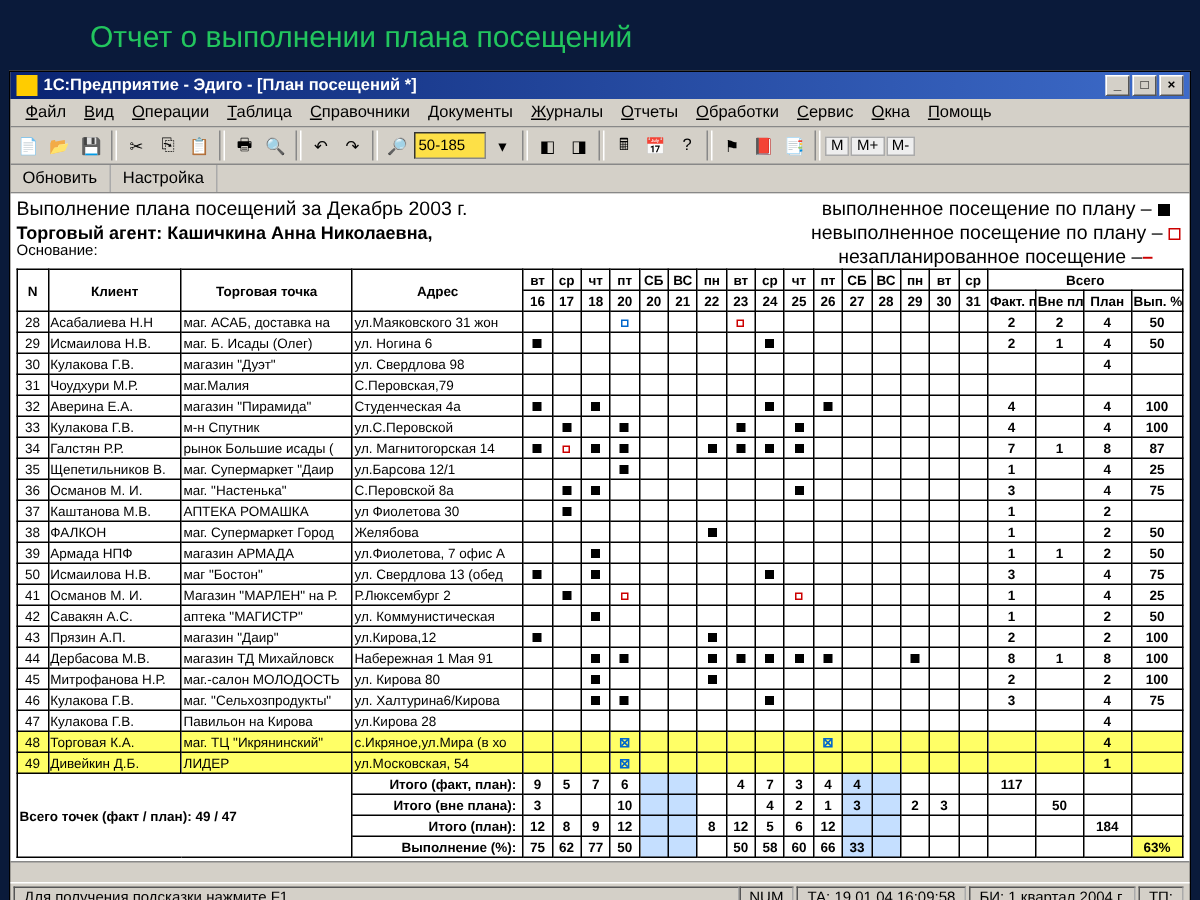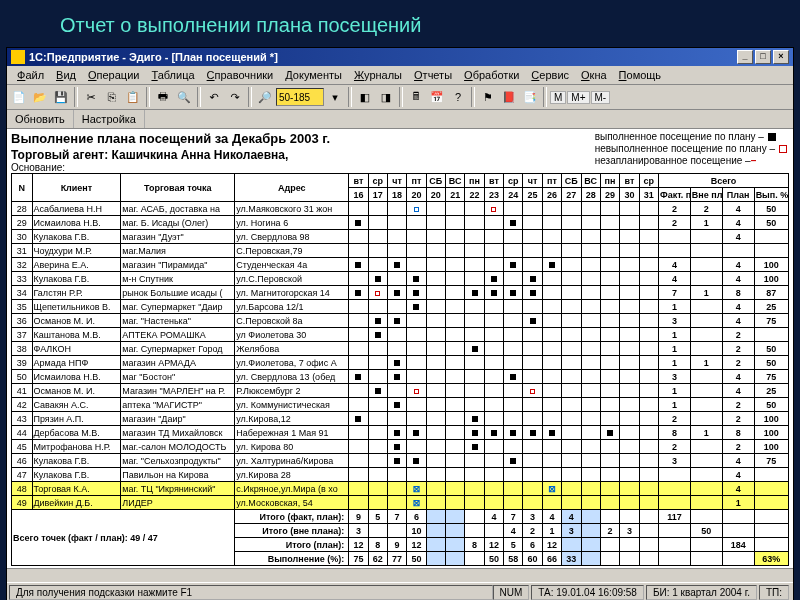--- a/index.html
+++ b/index.html
@@ -1,41 +1,41 @@
 <!DOCTYPE html>
 <html><head>
 <meta charset="utf-8">
 <style>
 *{box-sizing:border-box;margin:0;padding:0;font-family:Arial,sans-serif}
 body{background:#0a1a3a;width:800px;height:600px;overflow:hidden}
-.slide-title{color:#5eead4;font-size:20px;padding:14px 0 10px 60px;font-weight:normal}
+.slide-title{color:#22c55e;font-size:20px;padding:14px 0 10px 60px;font-weight:normal}
 .app-window{background:#d4d0c8;margin:0 6px;border:1px solid #000}
 .title-bar{background:linear-gradient(to right,#0a2472,#3d6bc9);color:#fff;display:flex;align-items:center;padding:2px 4px;font-size:11px;font-weight:bold}
 .title-bar .icon{width:14px;height:14px;background:#ffcc00;margin-right:4px;display:inline-block}
 .title-bar .spacer{flex:1}
 .win-btns{display:flex;gap:2px}
 .win-btn{width:16px;height:14px;background:#d4d0c8;border:1px solid #fff;border-right-color:#555;border-bottom-color:#555;font-size:9px;text-align:center;line-height:11px;color:#000;cursor:pointer}
 .menu-bar{display:flex;background:#d4d0c8;padding:1px 4px;font-size:11px;border-bottom:1px solid #888}
 .menu-item{padding:2px 6px;cursor:pointer}
 .menu-item u{text-decoration:underline}
 .toolbar{display:flex;align-items:center;background:#d4d0c8;padding:2px;border-bottom:1px solid #888;gap:1px}
 .tb-btn{width:20px;height:20px;border:1px solid #d4d0c8;display:flex;align-items:center;justify-content:center;font-size:11px;cursor:pointer}
 .tb-sep{width:4px;height:20px;border-left:1px solid #888;border-right:1px solid #fff;margin:0 2px}
 .tb-input{width:48px;height:18px;font-size:10px;border:1px inset #888;background:#fde047;padding:0 2px}
 .tb-label{font-size:10px;padding:0 3px;border:1px solid #aaa;background:#eee}
 .action-bar{display:flex;background:#d4d0c8;font-size:11px;border-bottom:1px solid #888}
 .action-btn{padding:3px 8px;cursor:pointer;border-right:1px solid #aaa}
 .doc-area{background:#fff;padding:2px 4px;font-size:10px}
 .doc-header{display:flex;justify-content:space-between}
 .doc-left{flex:1}
-.doc-title{font-size:13px;font-weight:bold}
+.doc-title{font-size:13px;font-weight:normal}
 .doc-plan{font-size:10px}
 .doc-agent{font-size:12px;font-weight:bold;margin-top:2px}
 .doc-basis{font-size:10px}
-.legend{font-size:10px;text-align:left;padding-right:2px}
+.legend{font-size:13px;text-align:center;padding-right:2px}
 .legend-row{white-space:nowrap;margin-bottom:1px}
 .lg-sq{display:inline-block;width:8px;height:8px;vertical-align:middle;margin-left:4px}
 .lg-filled{background:#000}
 .lg-hollow-red{border:1px solid #c00}
 .lg-dash{color:#c00;font-weight:bold}
 table.grid{border-collapse:collapse;width:100%;font-size:9px;table-layout:fixed}
 table.grid th,table.grid td{border:1px solid #000;padding:0 1px;overflow:hidden;white-space:nowrap;text-overflow:clip;height:14px}
 table.grid th{background:#fff;font-weight:bold;text-align:center}
 th.weekend{background:#c5dfff}
 td.num{text-align:center}

